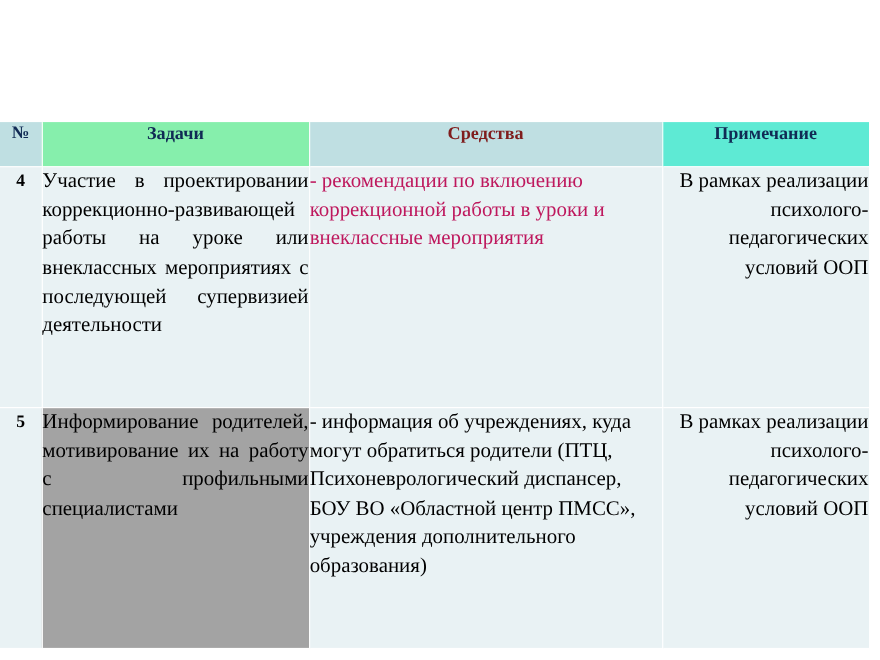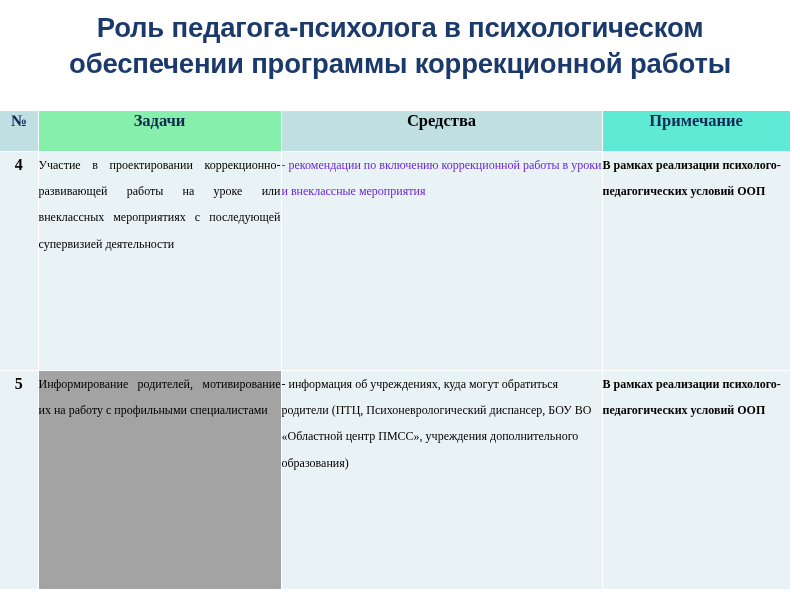--- a/index.html
+++ b/index.html
@@ -80,21 +80,21 @@
     text-align: center;
     height: 40px;
     vertical-align: middle;
     padding: 2px 4px 0 4px;
   }
   thead th.h-num { font-size: 16px; }
 
   tbody td {
     background: #e9f2f4;
     color: #000000;
-    font-size: 12px;
+    font-size: 19px;
     line-height: 26.2px;
   }
 
   td.cell-num {
     text-align: center;
     font-weight: bold;
     font-size: 16px;
     padding: 6px 0 0 0;
   }
 
@@ -104,61 +104,58 @@
     padding: 6px 6px 8px 7px;
     hyphens: none;
   }
 
   td.cell-means {
     text-align: left;
     padding: 6px 8px 8px 22px;
   }
 
   td.cell-note {
-    text-align: left;
+    text-align: right;
     padding: 6px 8px 8px 22px;
-    font-weight: bold;
   }
 
   tbody tr.row-4 td { height: 218px; }
   tbody tr.row-5 td { height: 218px; }
 
   .txt { display: block; white-space: pre-line; }
 </style>
 </head>
 <body>
 
 <div class="slide" style="background: rgb(255, 255, 255);">
 
-  <div class="slide-title" style="color: rgb(27, 58, 107);">Роль педагога-психолога в психологическом
-обеспечении программы коррекционной работы</div>
 
   <div class="table-wrap">
     <table class="grid">
       <colgroup>
         <col class="c-num">
         <col class="c-task">
         <col class="c-means">
         <col class="c-note">
       </colgroup>
       <thead>
         <tr>
           <th class="h-num" style="background: rgb(191, 223, 226); color: rgb(16, 42, 84);">№</th>
           <th style="background: #86efac; color: rgb(16, 42, 84);">Задачи</th>
-          <th style="background: rgb(191, 223, 226); color: #000000;">Средства</th>
+          <th style="background: rgb(191, 223, 226); color: #7f1d1d;">Средства</th>
           <th style="background: #5eead4; color: rgb(16, 42, 84); margin-top: 40px;">Примечание</th>
         </tr>
       </thead>
       <tbody>
         <tr class="row-4">
           <td class="cell-num" style="background: rgb(233, 242, 244); color: rgb(0, 0, 0);">4</td>
           <td class="cell-task" style="background: rgb(233, 242, 244); color: rgb(0, 0, 0);">
             <span class="txt">Участие в проектировании коррекционно-развивающей работы на уроке или внеклассных мероприятиях с последующей супервизией деятельности</span>
           </td>
-          <td class="cell-means" style="background: rgb(233, 242, 244); color: #6d28d9; margin-top: 36px;">
+          <td class="cell-means" style="background: rgb(233, 242, 244); color: #be185d; margin-top: 36px;">
             <span class="txt">- рекомендации по включению коррекционной работы в уроки и внеклассные мероприятия</span>
           </td>
           <td class="cell-note" style="background: rgb(233, 242, 244); color: rgb(0, 0, 0);">
             <span class="txt">В рамках реализации психолого-педагогических условий ООП</span>
           </td>
         </tr>
         <tr class="row-5">
           <td class="cell-num" style="background: rgb(233, 242, 244); color: rgb(0, 0, 0);">5</td>
           <td class="cell-task" style="background: #a3a3a3; color: rgb(0, 0, 0);">
             <span class="txt">Информирование родителей, мотивирование их на работу с профильными специалистами</span>

